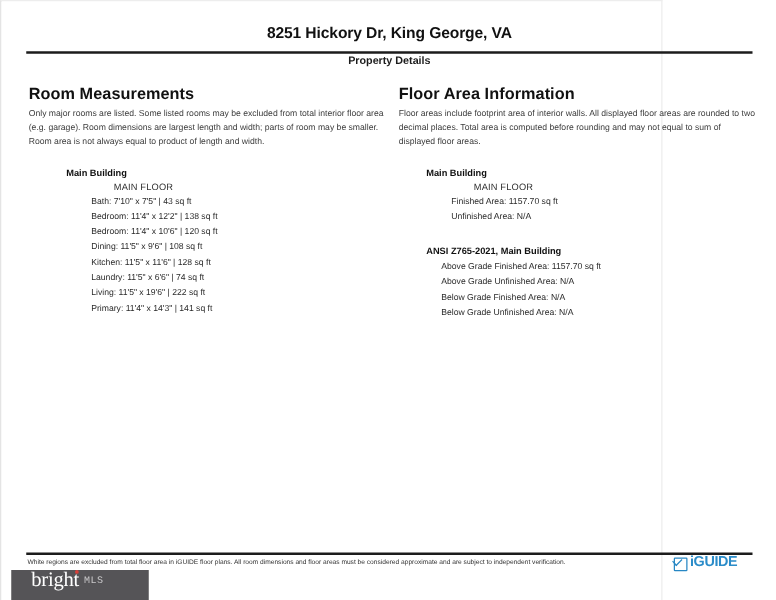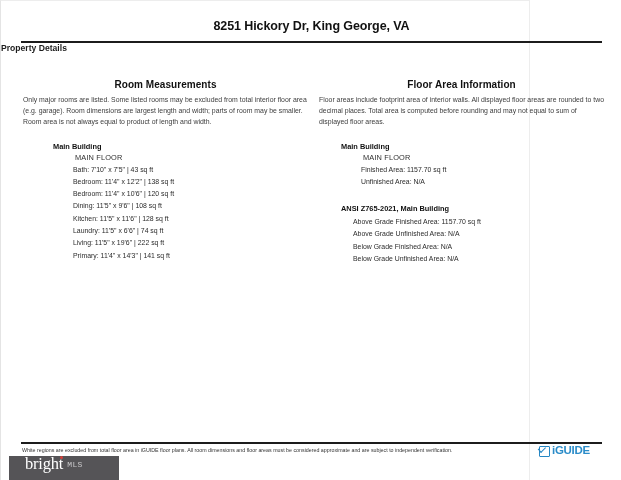--- a/index.html
+++ b/index.html
@@ -50,41 +50,40 @@
     top: 40px;
     width: 581px;
     height: 2px;
     background: #1c1c1c;
   }
   .doc-subtitle {
     position: absolute;
     left: 0;
     top: 42px;
     width: 621px;
-    text-align: left;
+    text-align: center;
     font-size: 8.6px;
     font-weight: bold;
     color: #1c1c1c;
   }
 
   
   .col {
     position: absolute;
     top: 62px;
   }
   .col-left  { left: 22px;  width: 285px; }
   .col-right { left: 318px; width: 285px; }
 
   .sect-title {
-    font-size: 10px;
-    font-weight: bold;
-    color: #111111;
-    margin: 16px 0 4px 0;
+    font-size: 13px;
+    font-weight: bold;
+    color: #111111;
+    margin: 4px 0 4px 0;
     letter-spacing: 0.05px;
-    text-align: center;
   }
   .sect-note {
     font-size: 6.9px;
     line-height: 1.62;
     color: #3c3c3c;
     margin: 0;
   }
 
   .group {
     margin-top: 14px;
@@ -94,21 +93,21 @@
 
   .group-title {
     font-size: 7.4px;
     font-weight: bold;
     color: #111111;
     margin: 0 0 2px 0;
   }
   .group-sub {
     font-size: 7.4px;
     color: #2f2f2f;
-    margin: 0 0 2px 10px;
+    margin: 0 0 2px 26px;
     letter-spacing: 0.15px;
     padding-left: 12px;
   }
   .item-list {
     list-style: none;
     margin: 0;
     padding: 0 0 0 20px;
   }
   .item-list li {
     font-size: 6.9px;

